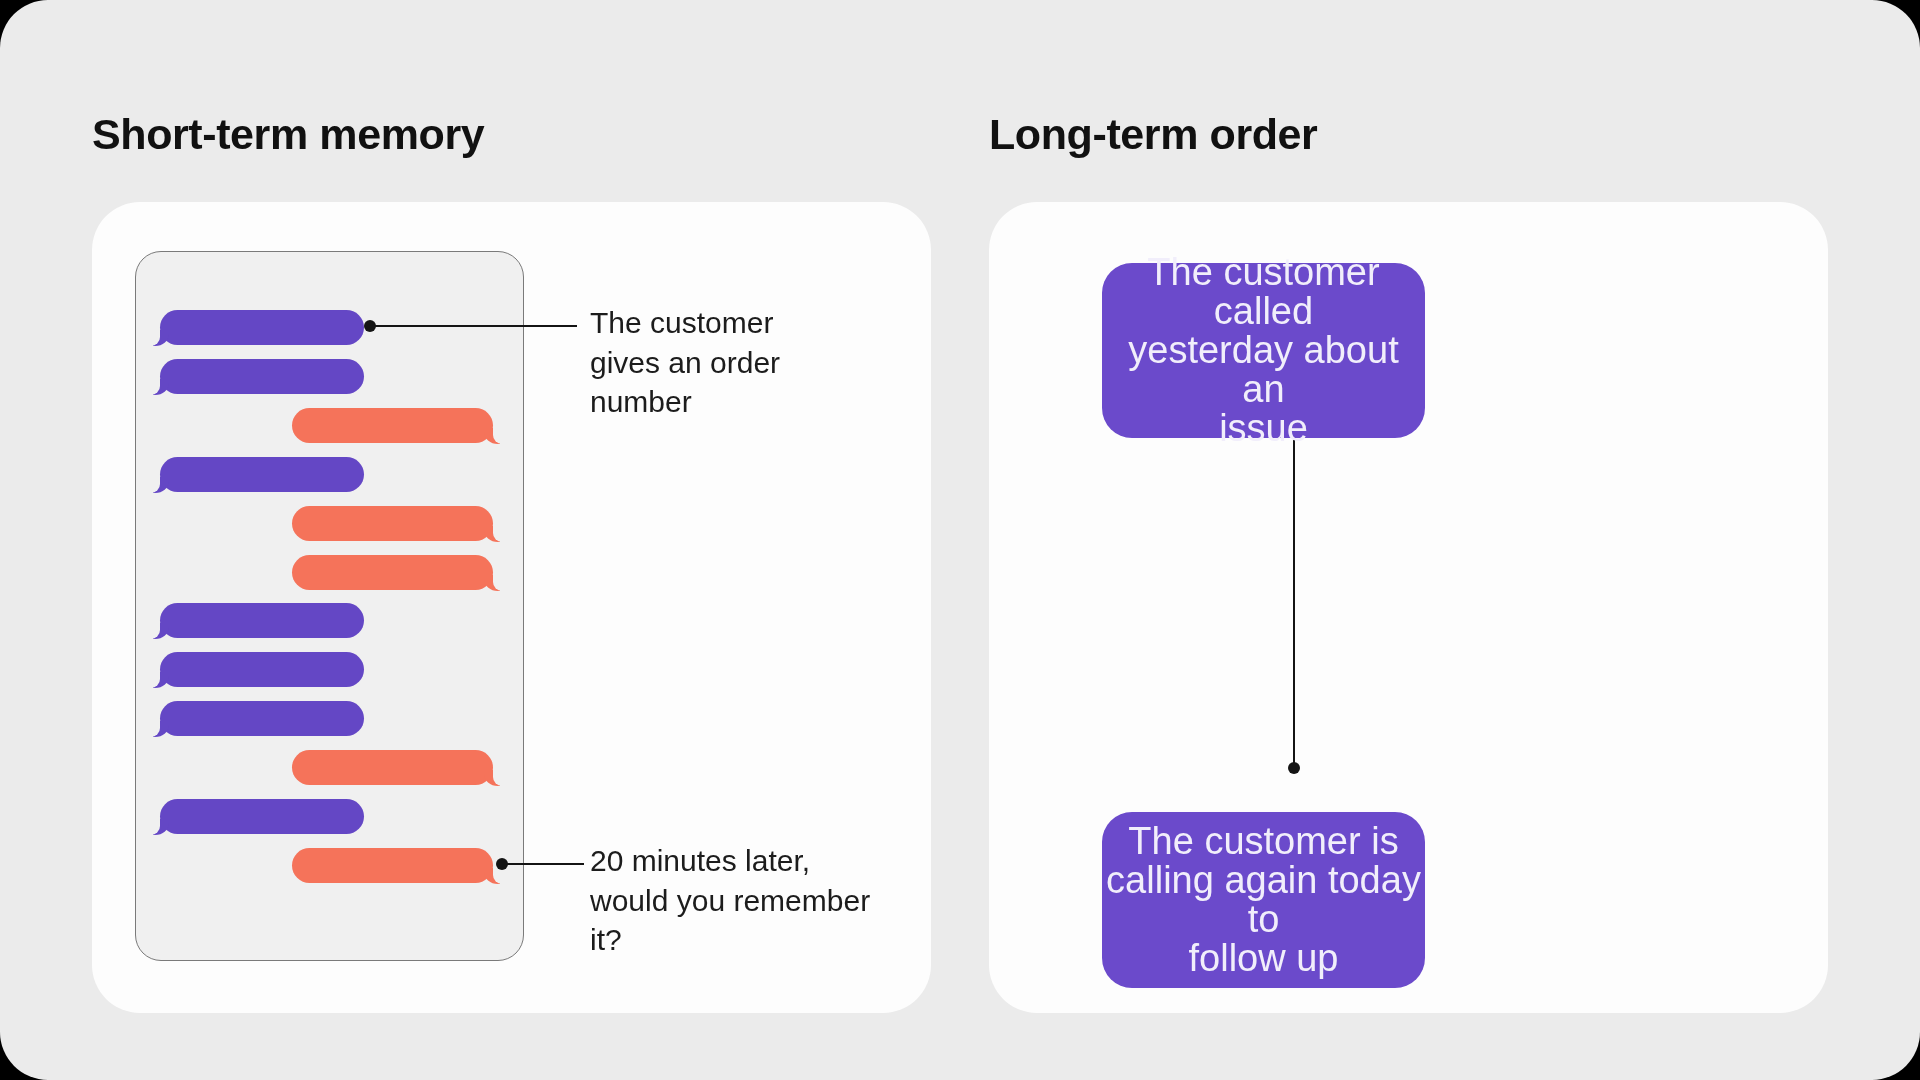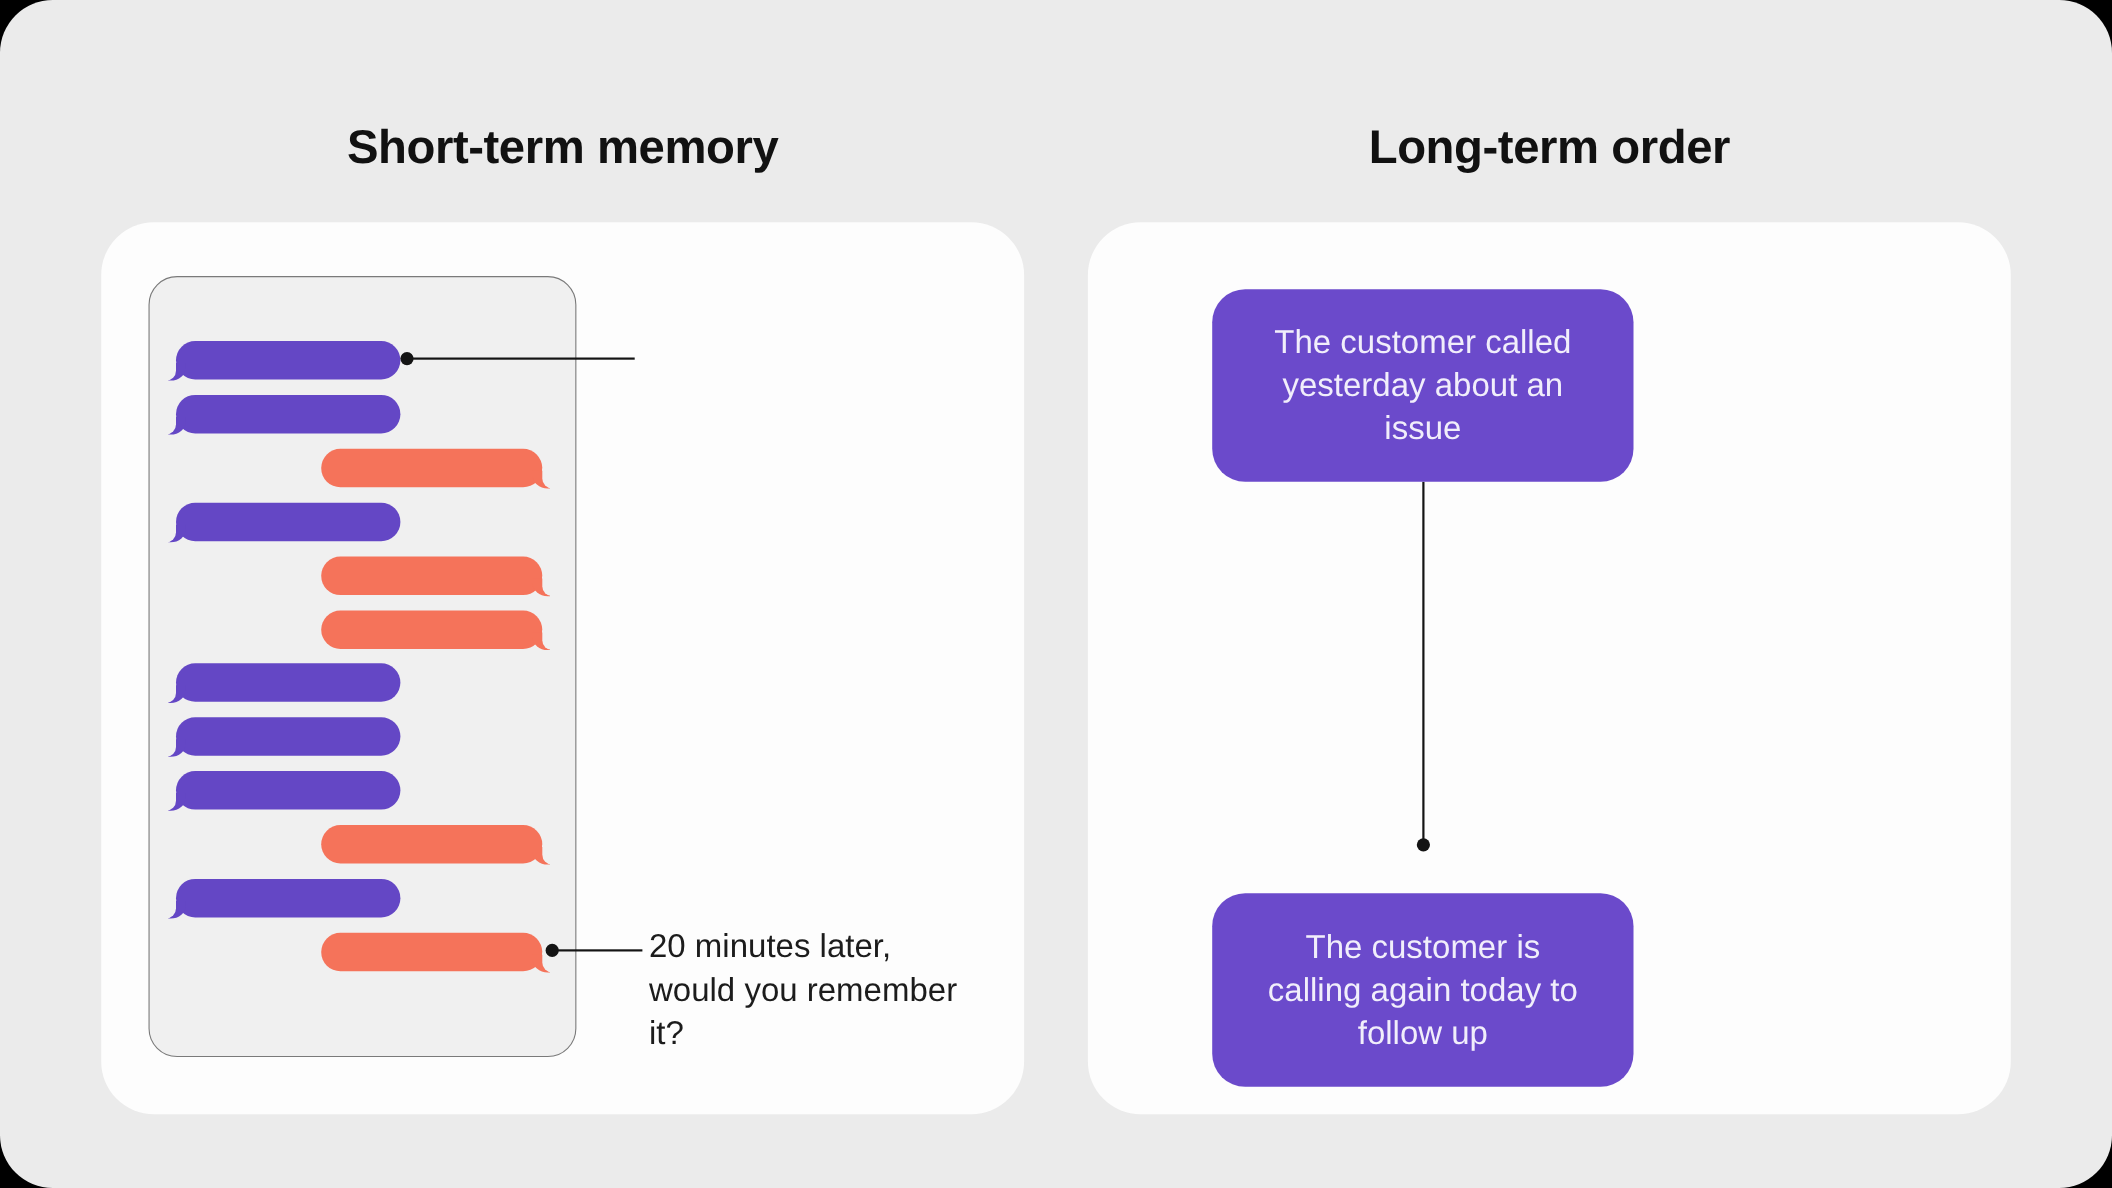--- a/index.html
+++ b/index.html
@@ -2,21 +2,21 @@
 <html style="--page-bg: #ebebeb; --card-bg: #fdfdfd; --phone-screen-bg: #f0f0f0; --phone-border: #7a7a7a; --customer-bubble: #6447c5; --agent-bubble: #f5735a; --memory-box: #6b4acb; --memory-box-text: #f1eefb; --text: #1a1a1a;"><head>
 <meta charset="utf-8">
 <style>
   html,body{margin:0;padding:0;background:#000;}
   .page{
     position:relative;width:1920px;height:1080px;overflow:hidden;
     background:var(--page-bg,#ebebeb);border-radius:48px;
     font-family:"Liberation Sans",sans-serif;color:var(--text,#1a1a1a);
   }
   .panel-title{
-    position:absolute;top:110px;margin:0;width:839px;text-align:center;
+    position:absolute;top:110px;margin:0;width:839px;text-align:left;
     font-size:43px;font-weight:700;letter-spacing:-0.4px;color:#111;
   }
   .title-left{left:92px;}
   .title-right{left:989px;}
   .card{
     position:absolute;top:202px;width:839px;height:811px;
     background:var(--card-bg,#fdfdfd);border-radius:48px;
   }
   .card-left{left:92px;}
   .card-right{left:989px;}
@@ -36,24 +36,24 @@
   .msg--left::after{left:-9px;border-bottom-right-radius:9px;}
   .msg--right::after{right:-9px;border-bottom-left-radius:9px;}
   .dot{position:absolute;width:12px;height:12px;border-radius:50%;background:#141414;}
   .hline{position:absolute;height:2px;background:#141414;}
   .vline{position:absolute;width:2px;background:#141414;}
   .note{
     position:absolute;font-size:30px;line-height:39.5px;color:#1c1c1c;
     white-space:pre-line;
   }
   .membox{
-    position:absolute;width:383px;border-radius:30px;
+    position:absolute;width:323px;border-radius:30px;
     background:var(--memory-box,#6b4acb);color:var(--memory-box-text,#f1eefb);
     display:flex;align-items:center;justify-content:center;text-align:center;
-    font-size:30px;line-height:39px;white-space:pre-line;
+    font-size:38px;line-height:39px;white-space:pre-line;
   }
 </style>
 </head>
 <body>
 
 <div class="page">
 
   <h1 class="panel-title title-left">Short-term memory</h1>
 
   <h1 class="panel-title title-right">Long-term order</h1>
@@ -71,20 +71,23 @@
       <div class="msg msg--left" style="top: 351.4px;"></div>
       <div class="msg msg--left" style="top: 400.3px;"></div>
       <div class="msg msg--left" style="top: 449.2px;"></div>
       <div class="msg msg--right" style="top: 498.1px;"></div>
       <div class="msg msg--left" style="top: 547px;"></div>
       <div class="msg msg--right" style="top: 595.9px;"></div>
     </div>
 
   <div class="dot" style="left:364px;top:320px;"></div>
   <div class="hline" style="left:370px;top:325px;width:207px;"></div>
+  <div class="note" style="left:590px;top:303px;">The customer
+gives an order
+number</div>
 
   <div class="dot" style="left:496px;top:858px;"></div>
   <div class="hline" style="left:502px;top:863px;width:82px;"></div>
   <div class="note" style="left:590px;top:841px;">20 minutes later,
 would you remember
 it?</div>
 
   <div class="vline" style="left:1293px;top:438px;height:331px;"></div>
   <div class="dot" style="left:1288px;top:762px;"></div>
 

